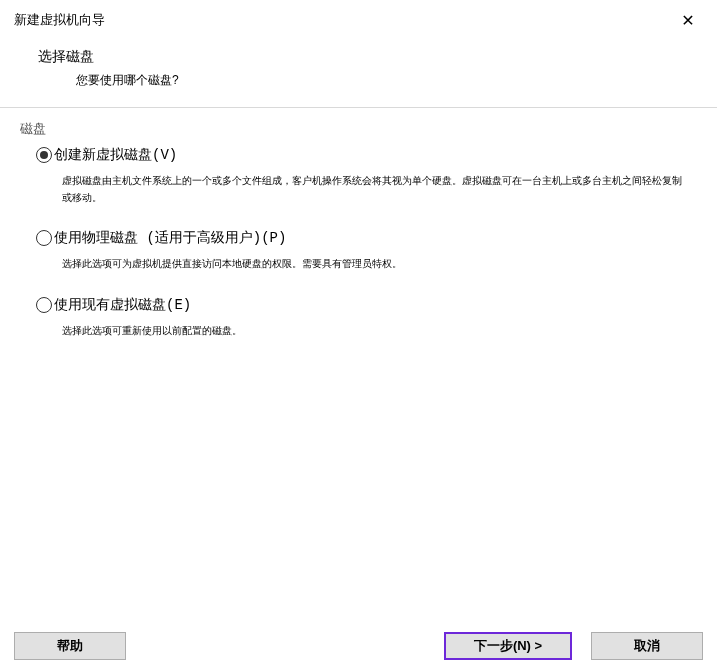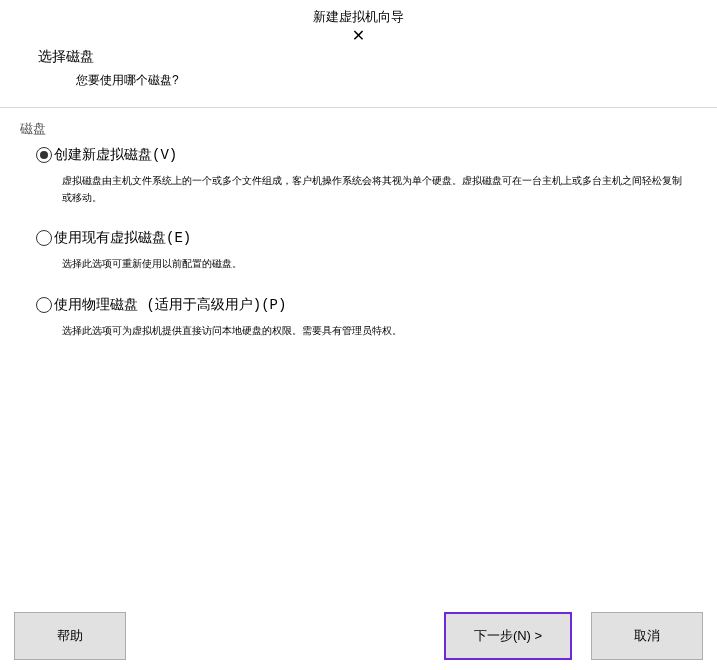--- a/index.html
+++ b/index.html
@@ -16,21 +16,20 @@
       height: 670px;
       overflow: hidden;
       position: relative;
     }
     .title-bar {
       display: flex;
       justify-content: space-between;
       align-items: center;
       padding: 8px 14px 6px 14px;
       height: 38px;
-      flex-direction: column;
     }
     .title-text {
       font-size: 13px;
     }
     .close-btn {
       cursor: pointer;
       font-size: 16px;
       font-weight: 300;
       width: 30px;
       height: 24px;
@@ -107,30 +106,31 @@
       position: absolute;
       bottom: 10px;
       left: 0;
       right: 0;
       display: flex;
       padding: 0 14px;
       align-items: center;
       gap: 0;
     }
     .btn {
-      height: 48px;
+      height: 28px;
       background: #e1e1e1;
       border: 1px solid #adadad;
       font-family: inherit;
       font-size: 13px;
       cursor: pointer;
       padding: 8px;
       display: flex;
       align-items: center;
       justify-content: center;
+      font-weight: bold;
     }
     .btn-help {
       width: 112px;
     }
     .btn-spacer {
       flex: 1;
     }
     .btn-back {
       width: 128px;
     }
@@ -167,31 +167,31 @@
       <div class="radio-row">
         <span class="radio-circle selected"></span>
         <span class="radio-label">创建新虚拟磁盘(V)</span>
       </div>
       <div class="radio-desc">虚拟磁盘由主机文件系统上的一个或多个文件组成，客户机操作系统会将其视为单个硬盘。虚拟磁盘可在一台主机上或多台主机之间轻松复制或移动。</div>
     </div>
 
     <div class="radio-item">
       <div class="radio-row">
         <span class="radio-circle"></span>
+        <span class="radio-label">使用物理磁盘 (适用于高级用户)(P)</span>
+      </div>
+      <div class="radio-desc">选择此选项可为虚拟机提供直接访问本地硬盘的权限。需要具有管理员特权。</div>
+    </div>
+
+    <div class="radio-item">
+      <div class="radio-row">
+        <span class="radio-circle"></span>
         <span class="radio-label">使用现有虚拟磁盘(E)</span>
       </div>
       <div class="radio-desc">选择此选项可重新使用以前配置的磁盘。</div>
-    </div>
-
-    <div class="radio-item">
-      <div class="radio-row">
-        <span class="radio-circle"></span>
-        <span class="radio-label">使用物理磁盘 (适用于高级用户)(P)</span>
-      </div>
-      <div class="radio-desc">选择此选项可为虚拟机提供直接访问本地硬盘的权限。需要具有管理员特权。</div>
     </div>
 
   </div>
 </div>
 
 <div class="button-bar">
   <button class="btn btn-help">帮助</button>
   <div class="btn-spacer"></div>
   <button class="btn btn-next">下一步(N) &gt;</button>
   <button class="btn btn-cancel">取消</button>

